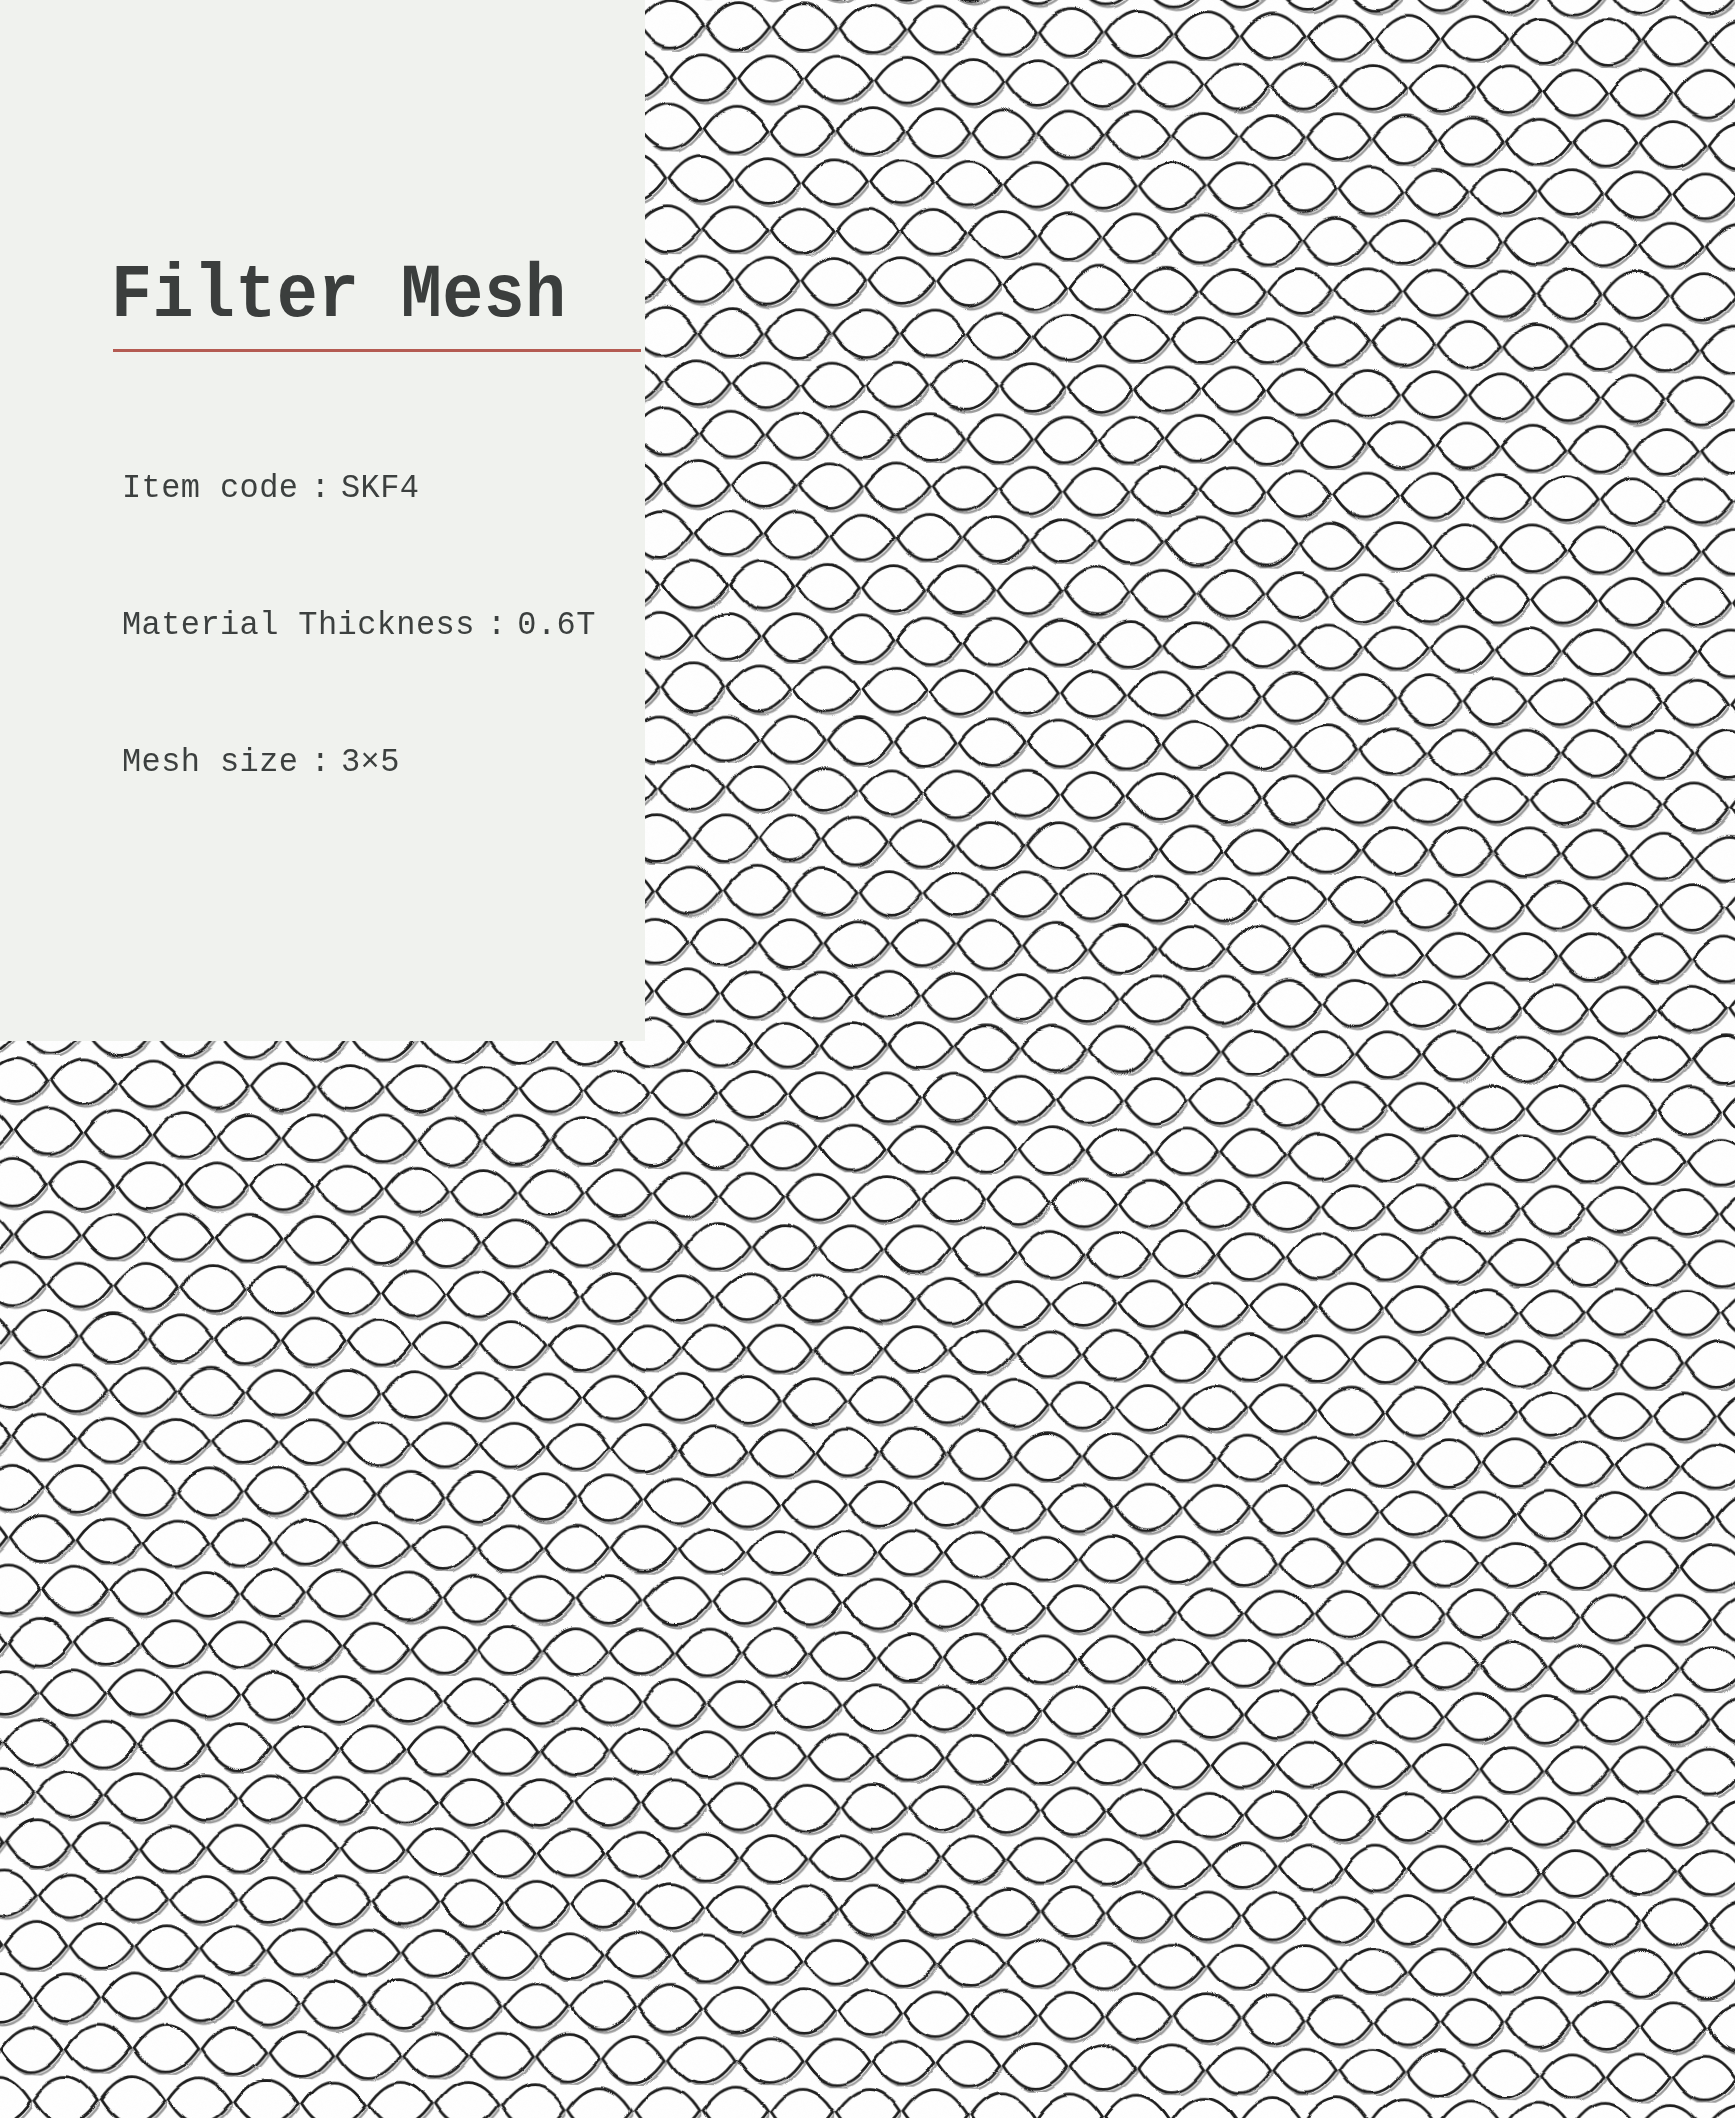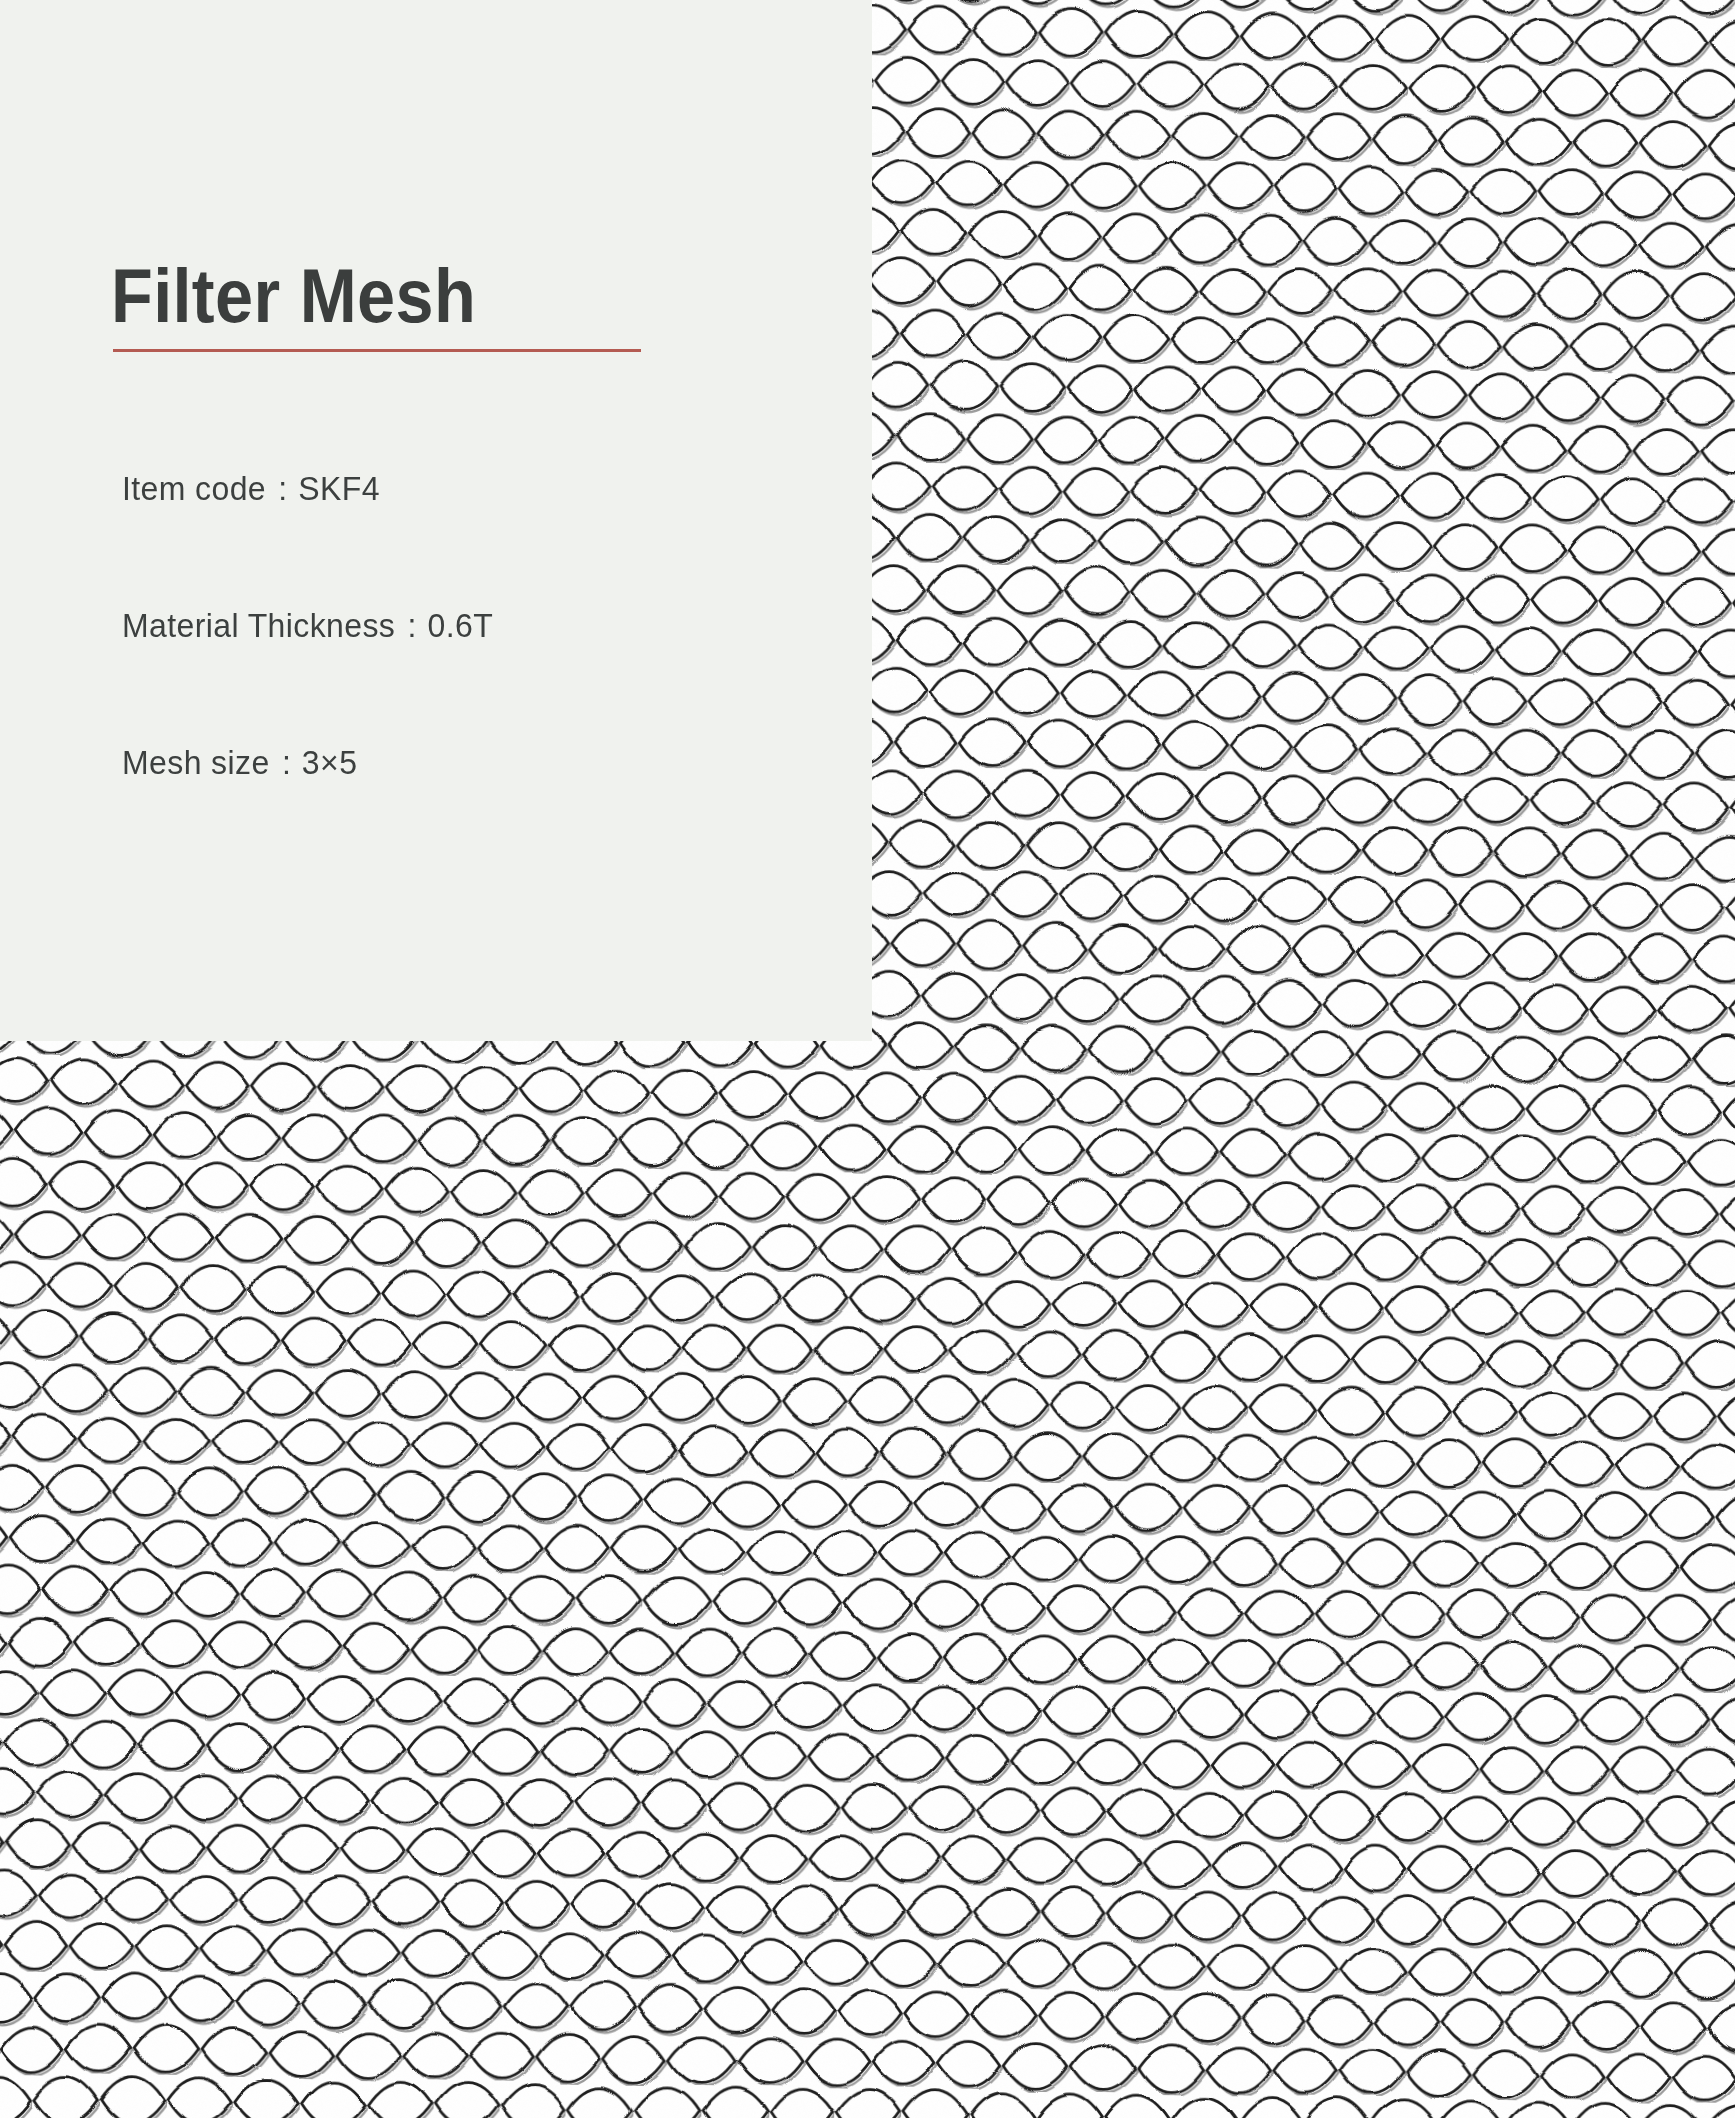--- a/index.html
+++ b/index.html
@@ -25,24 +25,25 @@
     top: -64px;
     width: 1864px;
     height: 2732px;
     z-index: 0;
   }
   
   .panel {
     position: absolute;
     left: 0;
     top: 0;
-    width: 872px;
+    width: 645px;
     height: 1041px;
     background: #f0f2ee;
     z-index: 2;
+    font-family: Liberation Mono, monospace;
   }
   .panel-title {
     position: absolute;
     left: 111px;
     top: 258px;
     margin: 0;
     font-size: 76px;
     font-weight: 700;
     line-height: 1;
     letter-spacing: 0.4px;

